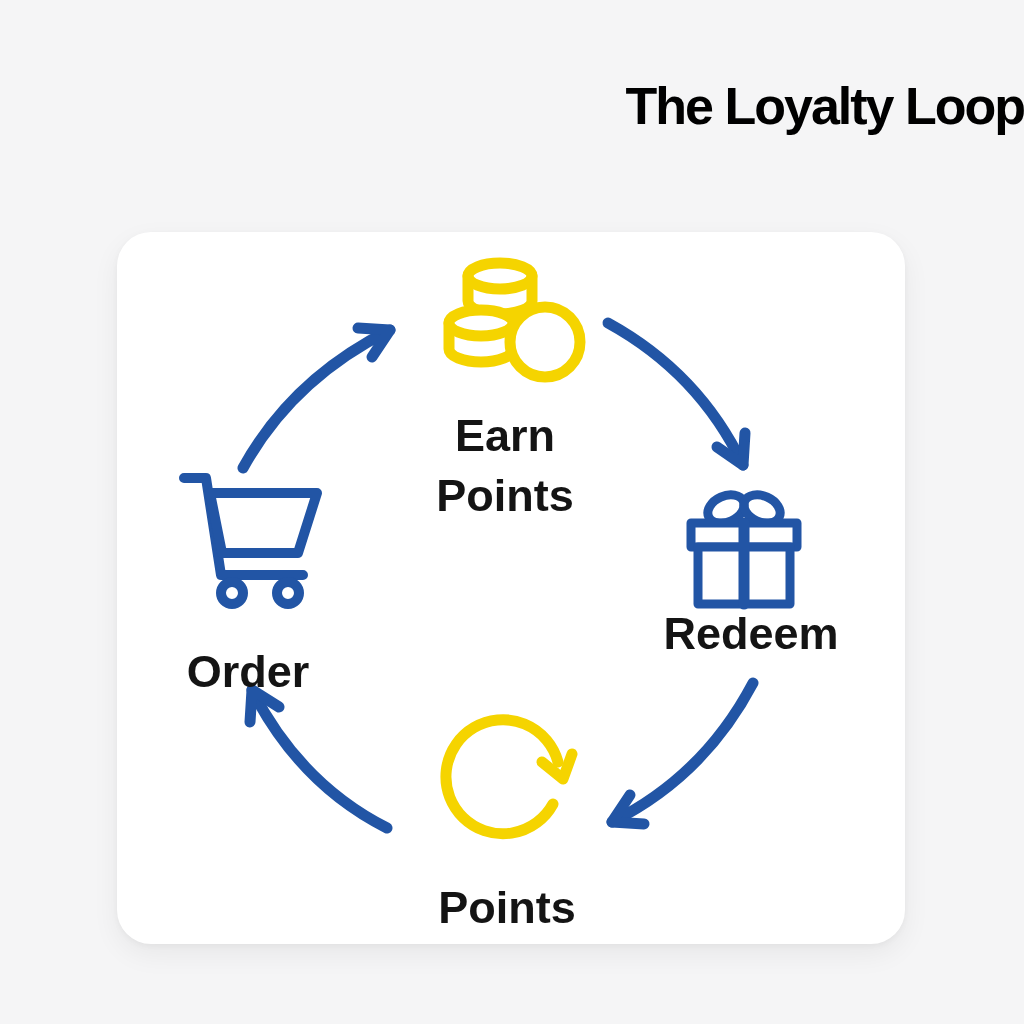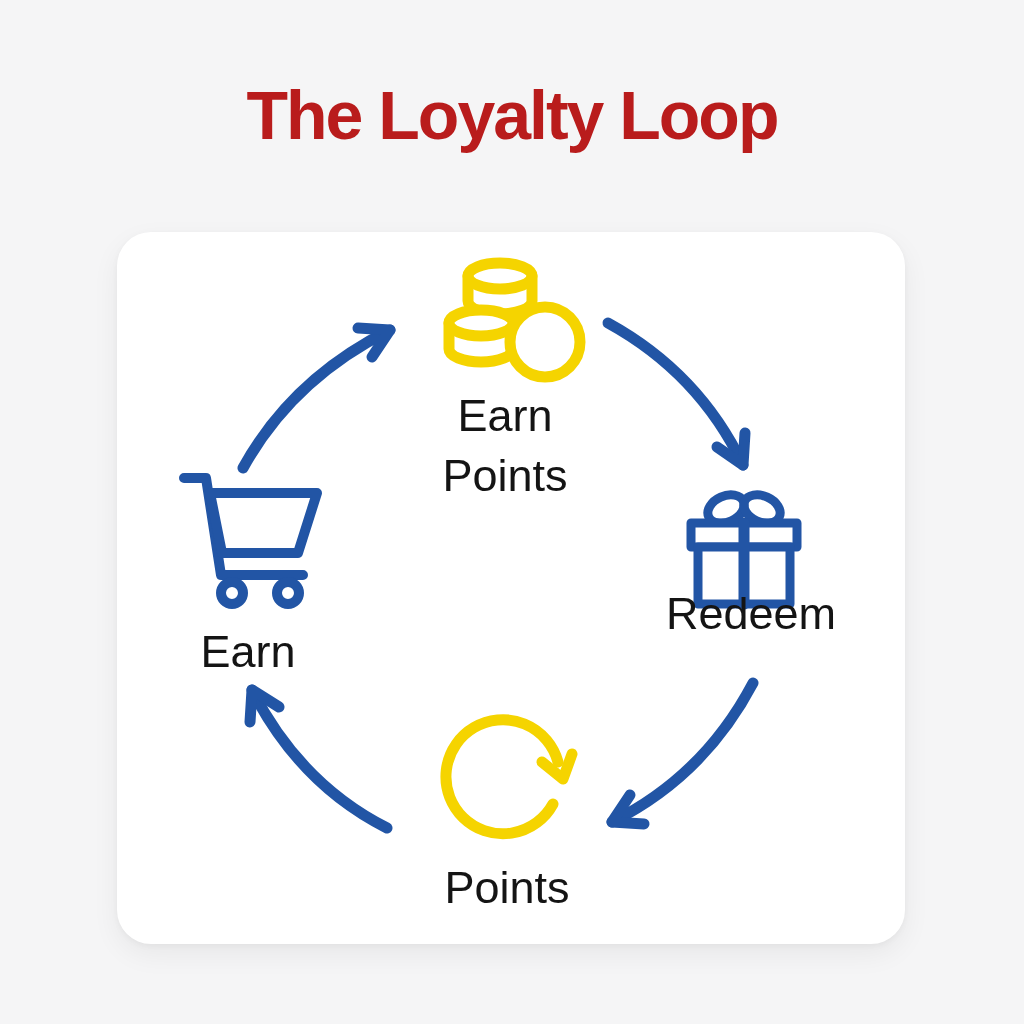--- a/index.html
+++ b/index.html
@@ -8,25 +8,25 @@
     position: relative;
     background: #F5F5F6;
     font-family: "Liberation Sans", sans-serif;
     color: #141414;
     overflow: hidden;
   }
   .page-title {
     position: absolute;
     left: 0; right: 0;
     top: 76px;
-    text-align: center;
-    font-size: 68px;
+    text-align: right;
+    font-size: 52px;
     font-weight: 700;
     letter-spacing: -2px;
-    color: #b91c1c;
+    color: #000000;
   }
   .card {
     position: absolute;
     left: 117px; top: 232px;
     width: 788px; height: 712px;
     background: #FFFFFF;
     border-radius: 34px;
     box-shadow: 0 10px 28px rgba(0,0,0,0.06), 0 2px 6px rgba(0,0,0,0.04);
   }
   .overlay {
@@ -34,22 +34,23 @@
     left: 0; top: 0;
     width: 1024px; height: 1024px;
     pointer-events: none;
   }
   .icon-svg { position: absolute; overflow: visible; }
   .stage-label {
     position: absolute;
     text-align: center;
     font-size: 45px;
     line-height: 60px;
-    font-weight: 400;
+    font-weight: 700;
     color: #141414;
+    margin-top: 20px;
   }
   #label-earn   { left: 390px; top: 386px; width: 230px; }
   #label-redeem { left: 631px; top: 584px; width: 240px; }
   #label-return { left: 392px; top: 858px; width: 230px; }
   #label-order  { left: 133px; top: 622px; width: 230px; }
 </style>
 </head>
 <body>
 
 <h1 class="page-title">The Loyalty Loop</h1>
@@ -98,13 +99,13 @@
   <path d="M106 54 L127 71 L136 46"></path>
 </svg>
 <div class="stage-label" id="label-return">Points</div>
 
 <svg class="icon-svg" style="left:180px; top:472px;" width="140" height="135" viewBox="0 0 140 135" fill="none" stroke="#2255A5" stroke-width="10" stroke-linecap="round" stroke-linejoin="round">
   <path d="M4 6 H26 L41 103 H123"></path>
   <path d="M30 21 H137 L118 81 H42 Z"></path>
   <circle cx="52" cy="121" r="11"></circle>
   <circle cx="108" cy="121" r="11"></circle>
 </svg>
-<div class="stage-label" id="label-order">Earn</div>
+<div class="stage-label" id="label-order">Order</div>
 
 </body></html>

